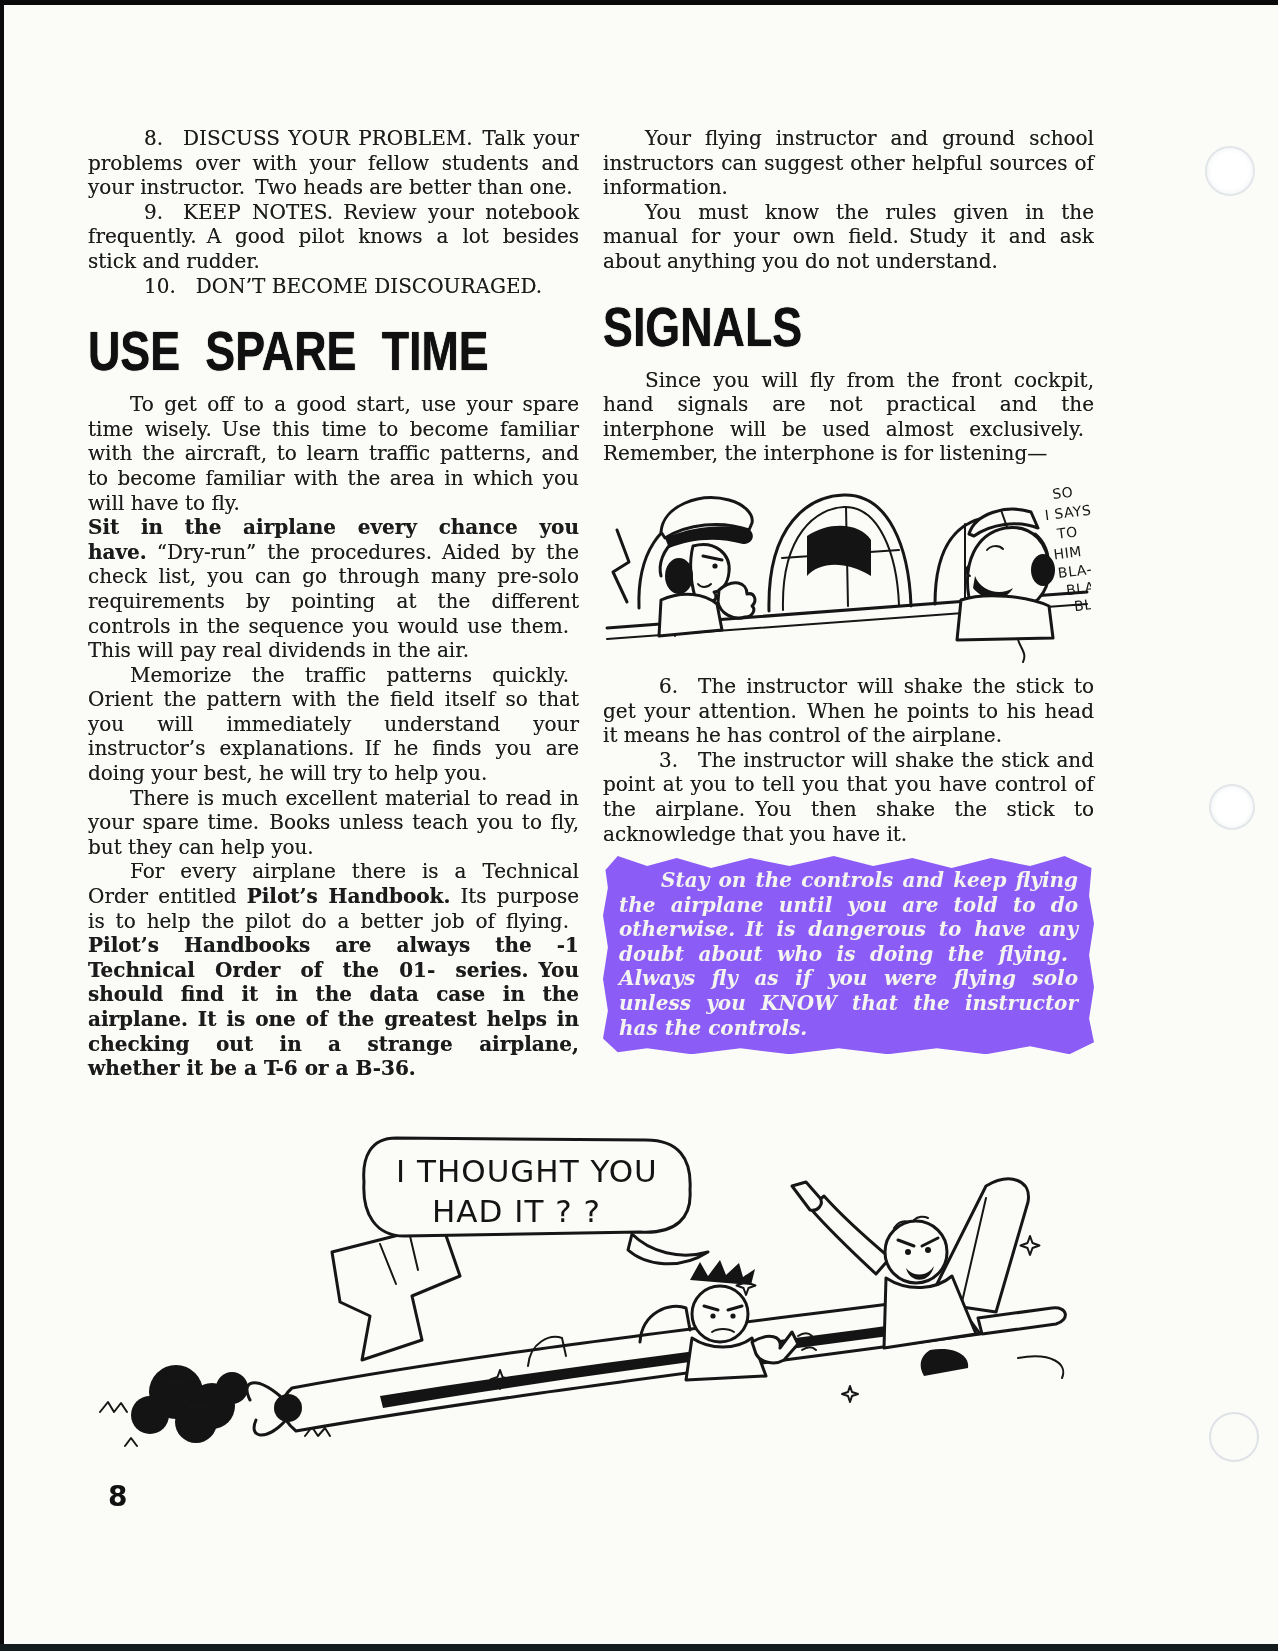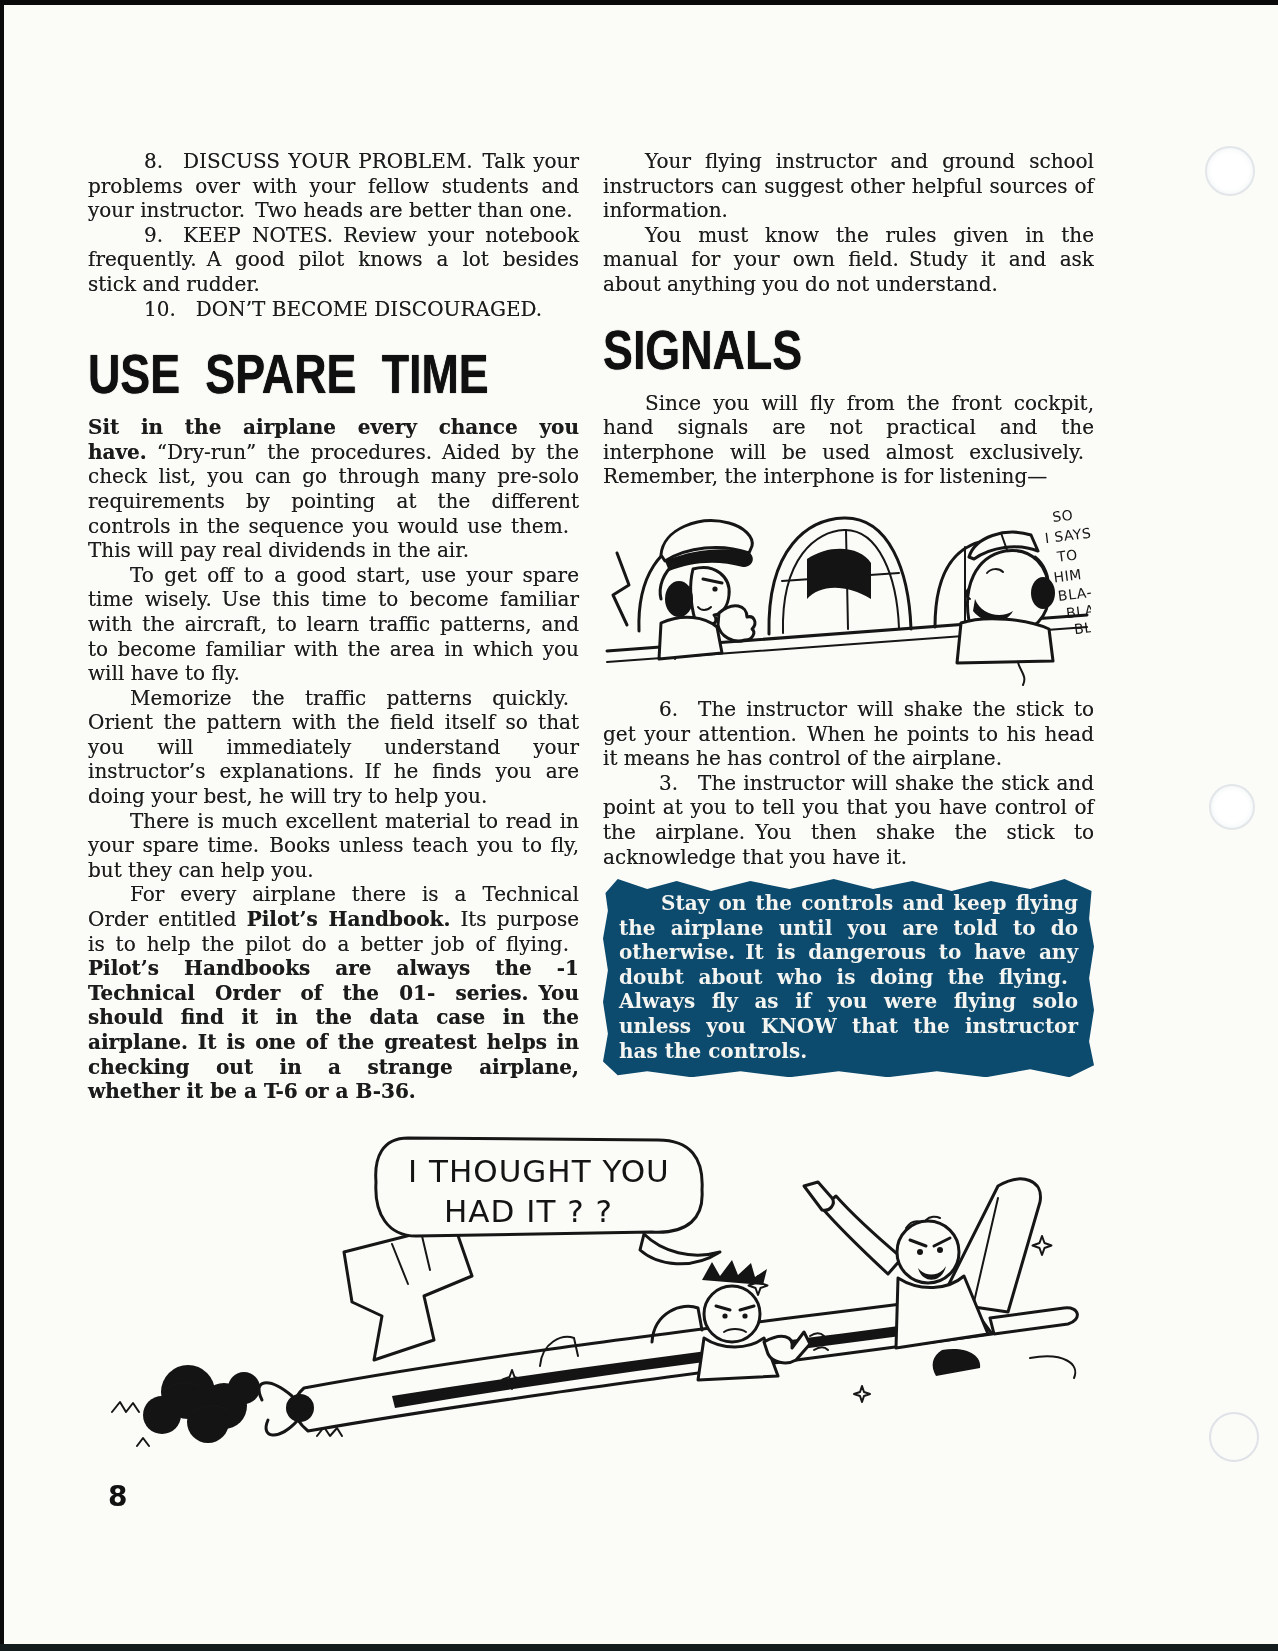--- a/index.html
+++ b/index.html
@@ -11,44 +11,45 @@
   
   .edge-top{position:absolute;top:0;left:0;width:1278px;height:5px;background:#0a0a0a;}
   .edge-left{position:absolute;top:0;left:0;width:4px;height:1651px;background:#0b0b0b;}
   .edge-bottom{position:absolute;bottom:0;left:0;width:1278px;height:7px;background:#131b1d;}
   
   .punch{position:absolute;border-radius:50%;background:#ffffff;border:2px solid #e2e6e9;box-shadow:inset 0 0 6px #eef1f3;}
   .punch.p1{left:1205px;top:146px;width:46px;height:46px;}
   .punch.p2{left:1209px;top:784px;width:42px;height:42px;}
   .punch.p3{left:1209px;top:1412px;width:46px;height:46px;background:transparent;box-shadow:none;border:2px solid #dfe3e7;}
   
-  .content{position:absolute;left:88px;top:126px;width:1006px;height:1008px;display:flex;gap:24px;margin-top:23px;}
+  .content{position:absolute;left:88px;top:126px;width:1006px;height:1008px;display:flex;gap:24px;}
   .col{width:491px;}
   p.body{
     margin:0;font-size:20px;line-height:24.6px;text-align:justify;
     text-shadow:0 0 .4px rgba(10,10,10,.55);
   }
   p.indent{text-indent:2.1em;}
   p.num-indent{text-indent:2.8em;}
   .b{font-weight:bold;}
   .semib{font-weight:600;}
   h1.block-head{
     margin:26px 0 14px 0;font-family:"Liberation Sans",sans-serif;font-weight:700;
     font-size:56px;line-height:54px;letter-spacing:0px;word-spacing:16px;color:#101010;
     transform:scaleX(.8);transform-origin:left center;white-space:nowrap;
     text-shadow:0 0 1px #000;
   }
   .cartoon1-wrap{margin:12px 0 6px 0;}
   .warning{
-    margin-top:10px;background:#0c4a6e;color:#f4f4f0;padding:12px 16px 14px 16px;
+    margin-top:10px;background:#8b5cf6;color:#f4f4f0;padding:12px 16px 14px 16px;
     clip-path:polygon(0.5% 7%,3% 0%,9% 5%,15% 1%,22% 6%,30% 1%,38% 5%,47% 0%,55% 5%,63% 1%,71% 6%,79% 1%,87% 5%,94% 0%,99.5% 6%,99% 20%,100% 34%,99% 50%,100% 66%,99% 82%,100% 94%,95% 100%,87% 96%,78% 100%,68% 97%,58% 100%,48% 97%,38% 100%,28% 97%,18% 100%,9% 97%,3% 99%,0% 92%,1% 78%,0% 62%,1% 46%,0% 30%,1% 16%);
+    font-style:italic;
   }
   .warning p.body{color:#f4f4f0;text-shadow:none;font-weight:600;}
   .warning .b{font-weight:800;}
-  .crash-wrap{position:absolute;left:92px;top:1124px;width:990px;height:336px;}
+  .crash-wrap{position:absolute;left:80px;top:1124px;width:990px;height:336px;}
   .page-number{
     position:absolute;left:108px;top:1480px;
     font-family:"DejaVu Sans",sans-serif;font-weight:bold;font-size:28px;color:#111;
   }
   svg{display:block;}
   .ink{stroke:#161616;fill:none;stroke-width:3;stroke-linecap:round;stroke-linejoin:round;}
   .ink-thin{stroke:#161616;fill:none;stroke-width:2;stroke-linecap:round;stroke-linejoin:round;}
   .ink-fill{fill:#141414;stroke:none;}
   .paper-fill{fill:#fbfbf8;stroke:#161616;stroke-width:3;stroke-linejoin:round;}
   .hand-text{font-family:"DejaVu Sans",sans-serif;font-size:14px;fill:#161616;letter-spacing:.5px;}
@@ -69,22 +70,22 @@
 
   <div class="content">
 
     <div class="col">
       <p class="body num-indent">8. DISCUSS YOUR PROBLEM. Talk your problems over with your fellow students and your instructor. Two heads are better than one.</p>
       <p class="body num-indent">9. KEEP NOTES. Review your notebook frequently. A good pilot knows a lot besides stick and rudder.</p>
       <p class="body num-indent">10. DON’T BECOME DISCOURAGED.</p>
 
       <h1 class="block-head">USE SPARE TIME</h1>
 
+      <p class="body indent">To get off to a good start, use your spare time wisely. Use this time to become familiar with the aircraft, to learn traffic patterns, and to become familiar with the area in which you will have to fly.</p>
       <p class="body"><span class="b">Sit in the airplane every chance you have.</span><span> “Dry-run” the procedures. Aided by the check list, you can go through many pre-solo requirements by pointing at the different controls in the sequence you would use them. This will pay real dividends in the air.</span></p>
-      <p class="body indent">To get off to a good start, use your spare time wisely. Use this time to become familiar with the aircraft, to learn traffic patterns, and to become familiar with the area in which you will have to fly.</p>
       <p class="body indent">Memorize the traffic patterns quickly. Orient the pattern with the field itself so that you will immediately understand your instructor’s explanations. If he finds you are doing your best, he will try to help you.</p>
       <p class="body indent">There is much excellent material to read in your spare time. Books unless teach you to fly, but they can help you.</p>
       <p class="body indent"><span>For every airplane there is a Technical Order entitled </span><span class="b">Pilot’s Handbook.</span><span> Its purpose is to help the pilot do a better job of flying. </span><span class="semib">Pilot’s Handbooks are always the -1 Technical Order of the 01- series. You should find it in the data case in the airplane. It is one of the greatest helps in checking out in a strange airplane, whether it be a T-6 or a B-36.</span></p>
     </div>
 
     <div class="col">
       <p class="body indent">Your flying instructor and ground school instructors can suggest other helpful sources of information.</p>
       <p class="body indent">You must know the rules given in the manual for your own field. Study it and ask about anything you do not understand.</p>
 
       <h1 class="block-head">SIGNALS</h1>

